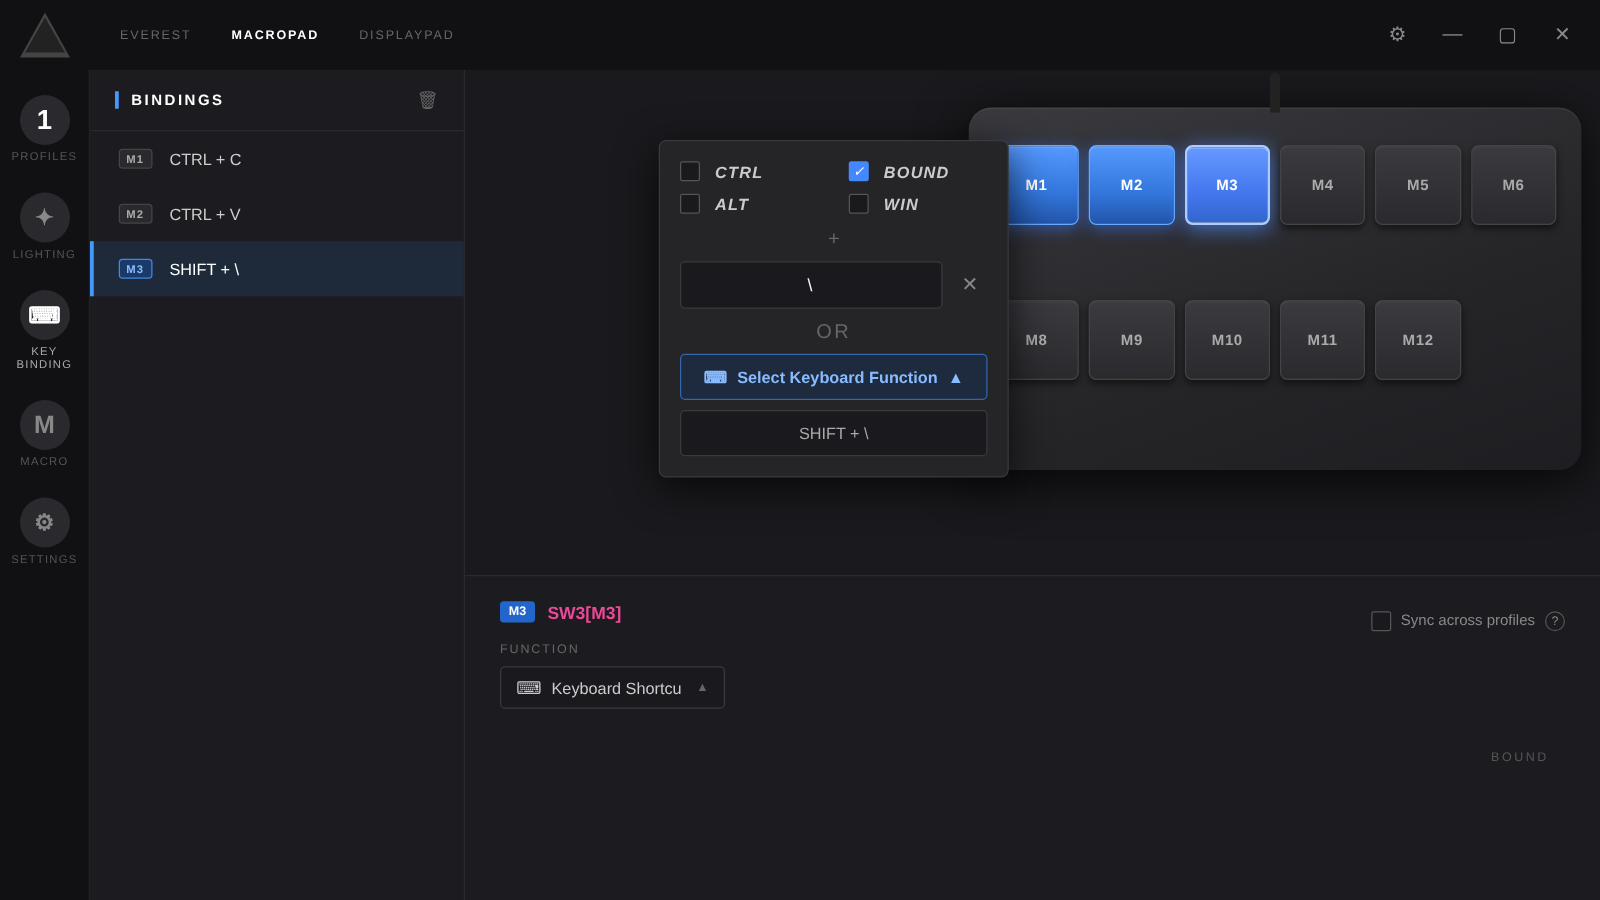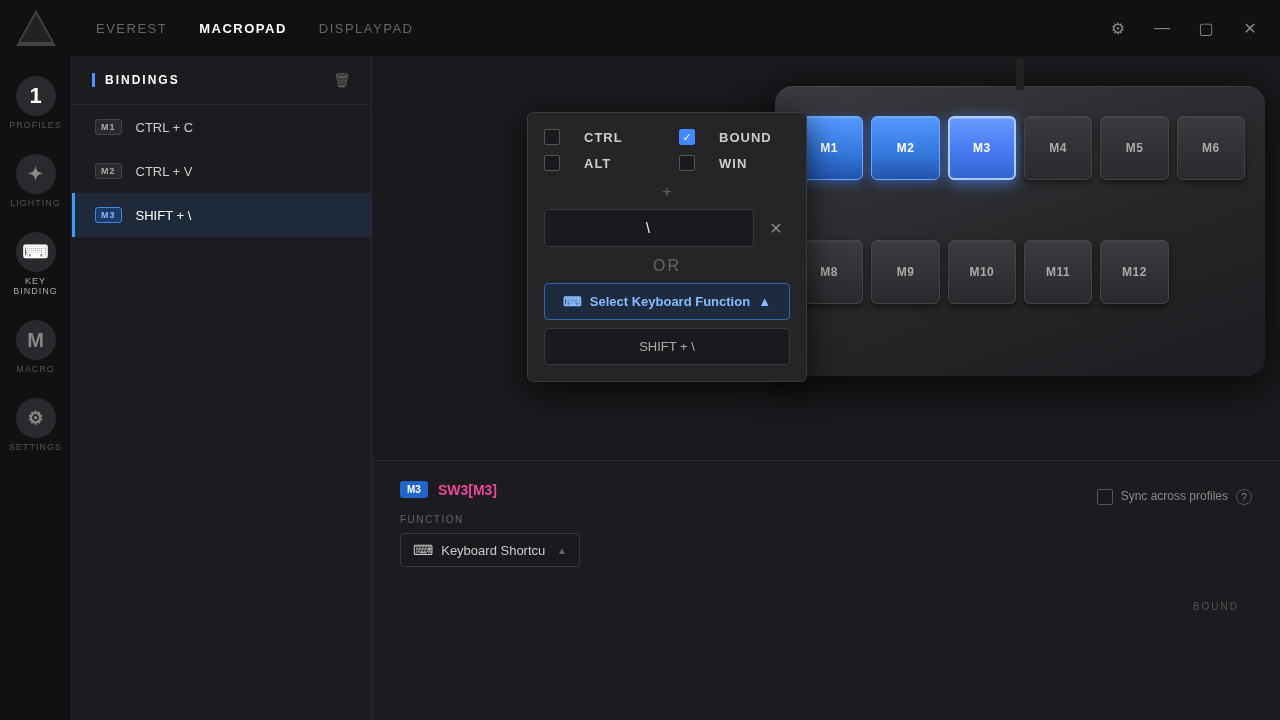--- a/index.html
+++ b/index.html
@@ -27,21 +27,21 @@
       height: 32px;
       display: flex;
       align-items: center;
     }
     .titlebar-nav {
       display: flex;
       gap: 32px;
       flex: 1;
     }
     .titlebar-nav-item {
-      font-size: 13px;
+      font-size: 10px;
       letter-spacing: 1.5px;
       color: #666;
       cursor: pointer;
       text-transform: uppercase;
       font-weight: 500;
       padding: 4px 0;
     }
     .titlebar-nav-item.active {
       color: #fff;
       font-weight: 700;
@@ -368,22 +368,23 @@
     }
     .modifier-row {
       display: grid;
       grid-template-columns: 1fr 1fr;
       gap: 10px 24px;
       margin-bottom: 12px;
     }
     .modifier-item {
       display: flex;
       align-items: center;
-      gap: 24px;
-      cursor: pointer;
+      gap: 12px;
+      cursor: pointer;
+      font-style: italic;
     }
     .mod-checkbox {
       width: 16px;
       height: 16px;
       border: 1px solid #555;
       border-radius: 2px;
       background: #1a1a1e;
       display: flex;
       align-items: center;
       justify-content: center;

